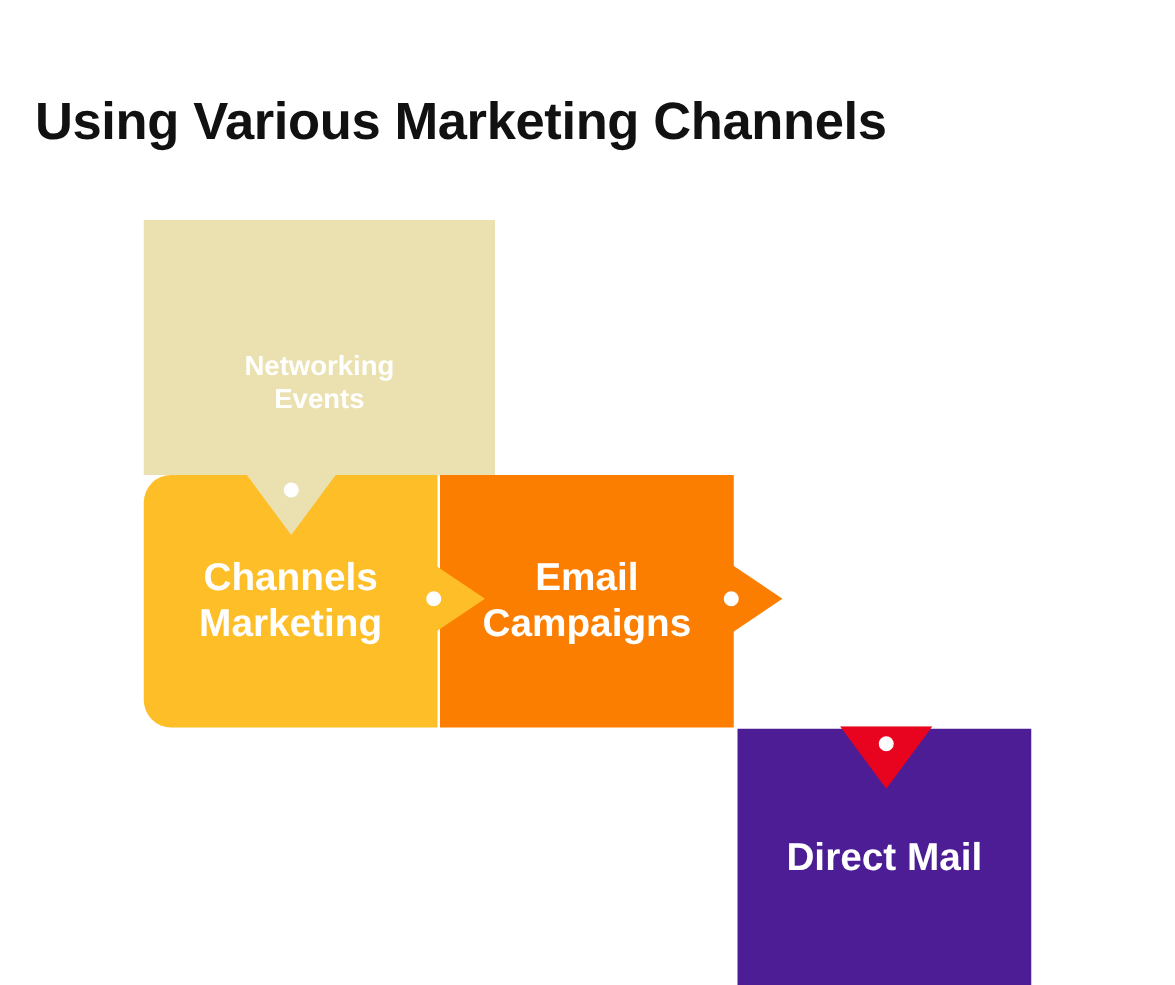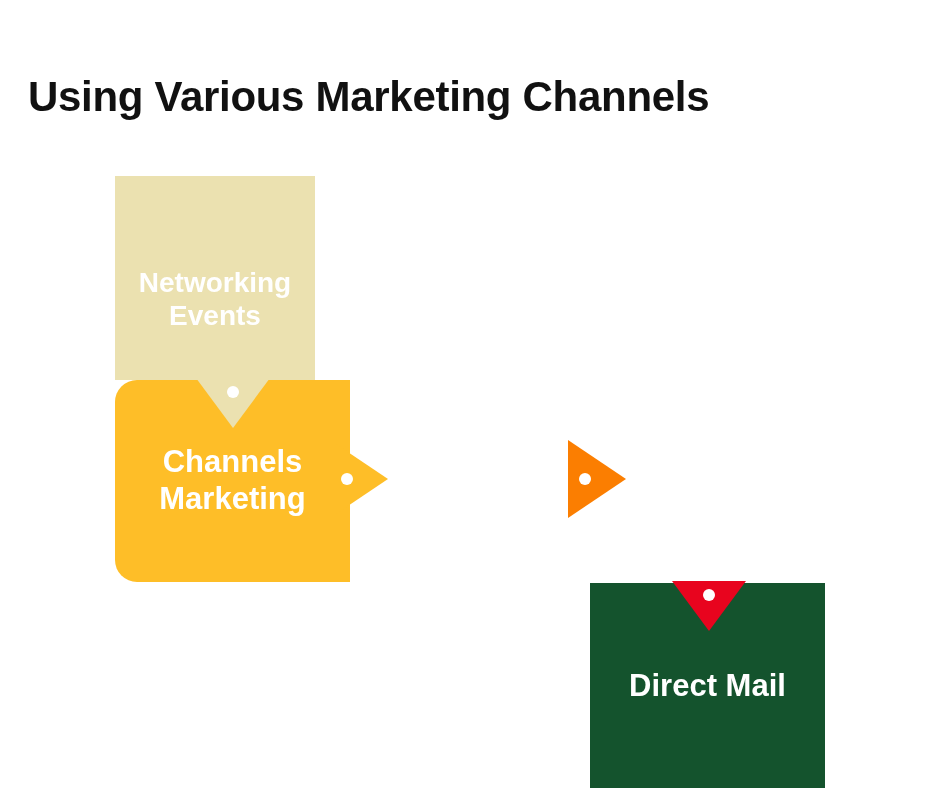--- a/index.html
+++ b/index.html
@@ -53,24 +53,24 @@
     padding: 0 10px;
     white-space: pre-line;
   }
 
   
 
   
   #node-networking {
     left: 115px;
     top: 176px;
-    width: 200px;
+    width: 281px;
     height: 204px;
     background: #EBE1B0;
-    font-size: 28px;
+    font-size: 22px;
     align-items: flex-end;
     padding-bottom: 48px;
   }
 
   
   #node-content {
     left: 115px;
     top: 380px;
     width: 235px;
     height: 202px;
@@ -100,21 +100,21 @@
     border-top-right-radius: 28px;
     font-size: 31px;
   }
 
   
   #node-direct {
     left: 590px;
     top: 583px;
     width: 235px;
     height: 205px;
-    background: #14532d;
+    background: #4c1d95;
     font-size: 31px;
     align-items: flex-start;
     padding-top: 85px;
   }
 
   
   .connector {
     position: absolute;
     pointer-events: none;
   }
@@ -153,20 +153,24 @@
   <div class="node" id="node-networking">
     <span class="node-label">Networking
 Events</span>
   </div>
 
   <div class="node" id="node-content">
     <span class="node-label">Channels
 Marketing</span>
   </div>
 
+  <div class="node" id="node-email">
+    <span class="node-label">Email
+Campaigns</span>
+  </div>
 
 
   <div class="node" id="node-direct">
     <span class="node-label">Direct Mail</span>
   </div>
 
   <svg class="connector" id="conn-networking-content" viewBox="0 0 74 50">
     <polygon points="0,0 74,0 37,50" fill="#EBE1B0"></polygon>
     <circle cx="37" cy="14" r="6" fill="#FFFFFF"></circle>
   </svg>

